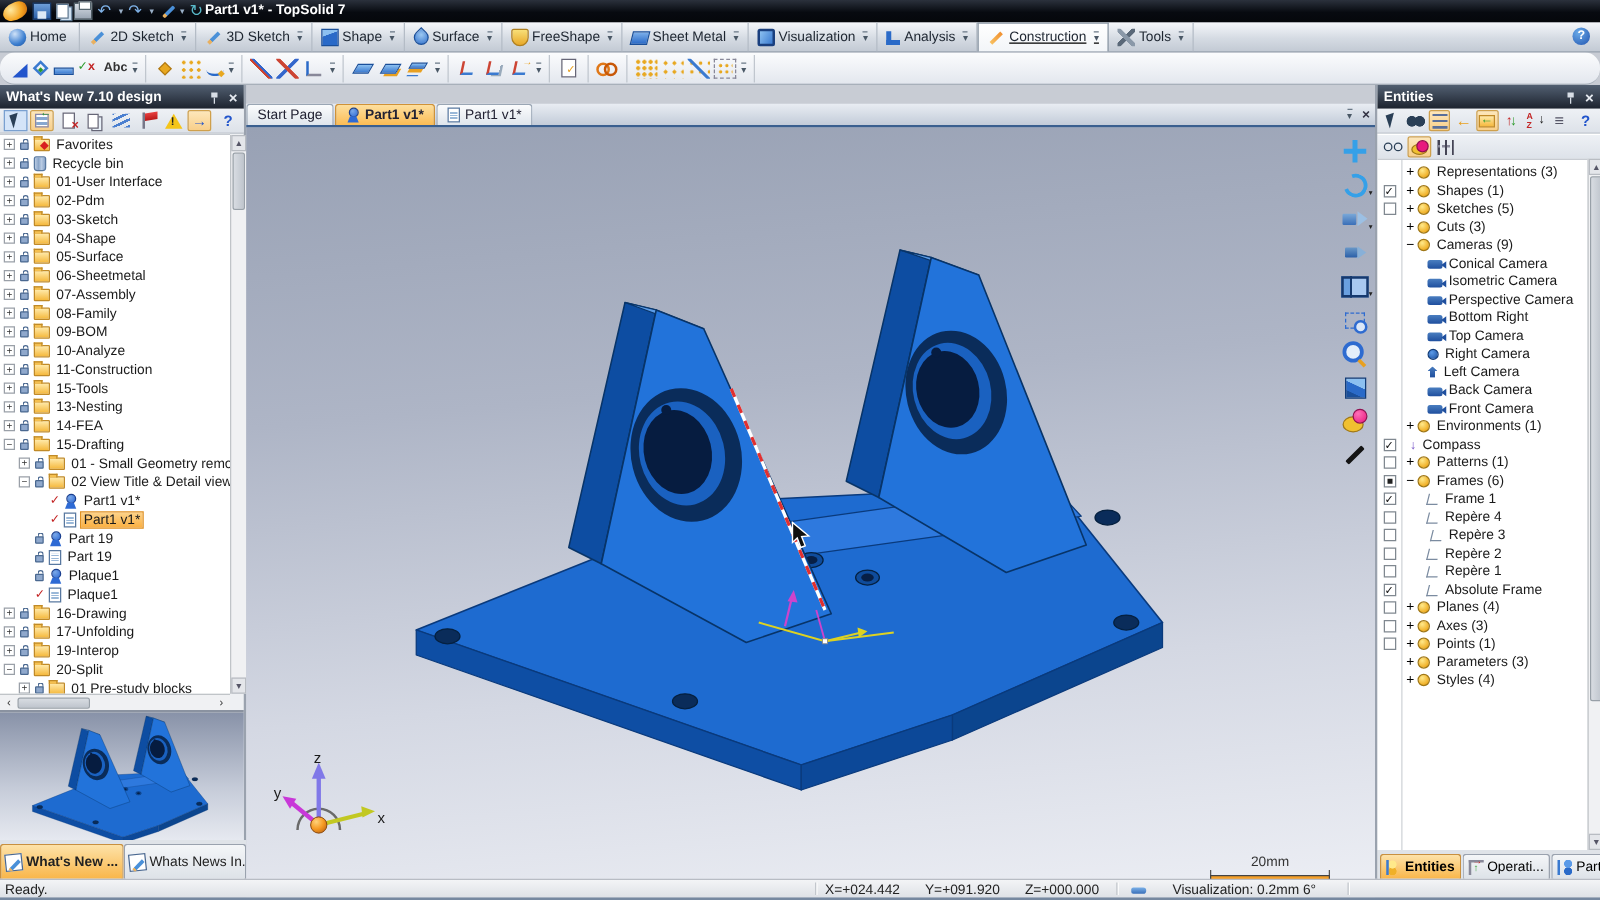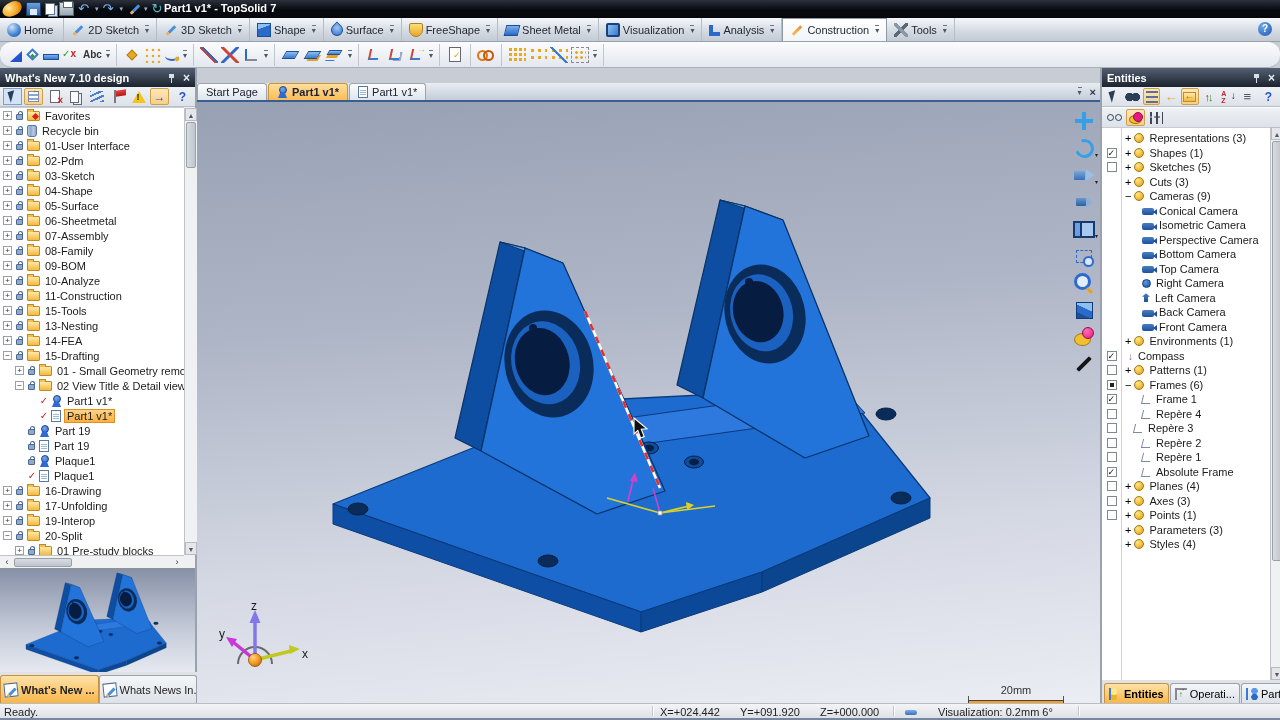--- a/index.html
+++ b/index.html
@@ -19,21 +19,21 @@
 .undo-icon::before { content:"↶"; color:#7fb2e8; font-size:13px; line-height:14px; }
 .redo-icon::before { content:"↷"; color:#7fb2e8; font-size:13px; line-height:14px; }
 .pen-icon::before { content:""; position:absolute; left:2px; top:6px; width:12px; height:3px; background:linear-gradient(90deg,#e8b060 0 3px,#4a90d8 3px); transform:rotate(-45deg); border-radius:1px; }
 .refresh-icon::before { content:"↻"; color:#58b8c8; font-size:13px; line-height:14px; }
 #win-title { position:absolute; left:164px; top:2px; font-weight:bold; font-size:11px; color:#fff; }
 
 
 #ribbonrow { position:absolute; left:0; top:18px; width:1280px; height:24px; background:linear-gradient(#f5f7fa,#d5dbe3 55%,#c3cad4); border-bottom:1px solid #98a2ae; }
 #ribbon-tabs { display:flex; height:100%; }
 .rtab { display:flex; align-items:center; padding:0 7px; border-right:1px solid #b4bcc6; cursor:default; }
-.rtab.active { background:linear-gradient(#ffffff,#f2f5f8); border:1px solid #8d99a6; border-bottom:none; }
+.rtab.active { background:linear-gradient(#ffffff,#f2f5f8); border:1px solid #8d99a6; border-bottom:none;text-decoration:underline; }
 .rlab { color:#1d2530; margin:0 3px; white-space:nowrap; }
 .ric { width:14px; height:14px; display:inline-block; position:relative; flex:none; }
 .ddm { font-size:8px; color:#4a5866; border-top:1px solid #6a7886; line-height:8px; padding-top:1px; margin-left:3px; }
 .ddm.sm { margin-left:1px; align-self:center; }
 .home-icon { border-radius:50%; background:radial-gradient(circle at 35% 30%,#cfe2f8,#3d7fd0 60%,#1a4f9a); }
 .sketch2d-icon::before,.sketch3d-icon::before { content:""; position:absolute; left:1px; top:6px; width:12px; height:3px; background:linear-gradient(90deg,#e8b060 0 3px,#4a90d8 3px); transform:rotate(-45deg); }
 .shape-icon { background:linear-gradient(160deg,#8cc0f0 32%,#2a6ac8 34%); border:1px solid #1a4f9a; }
 .surface-icon { border-radius:0 50% 50% 50%; transform:rotate(45deg); background:radial-gradient(circle at 35% 35%,#9cc8f2,#2a6ac8); border:1px solid #1a4f9a; width:12px; height:12px; }
 .freeshape-icon { background:linear-gradient(#f8df78,#e8a828); border:1px solid #b08020; border-radius:2px 2px 7px 7px; }
 .sheetmetal-icon { background:linear-gradient(#7db0ea,#2a6ac8); transform:skewX(-14deg); border:1px solid #1a4f9a; height:11px; margin-top:2px; }
@@ -857,21 +857,21 @@
             <span class="exp sp" style="margin-right: 3px;"></span>
             <span class="tic tic-camera"></span>
             <span class="tlab">Perspective Camera</span>
           </span>
         </div>
         <div class="rrow">
           <span class="cbcell"></span>
           <span style="display: flex; align-items: center; padding-left: 18px;">
             <span class="exp sp" style="margin-right: 3px;"></span>
             <span class="tic tic-camera"></span>
-            <span class="tlab">Bottom Camera</span>
+            <span class="tlab">Bottom Right</span>
           </span>
         </div>
         <div class="rrow">
           <span class="cbcell"></span>
           <span style="display: flex; align-items: center; padding-left: 18px;">
             <span class="exp sp" style="margin-right: 3px;"></span>
             <span class="tic tic-camera"></span>
             <span class="tlab">Top Camera</span>
           </span>
         </div>
@@ -962,21 +962,21 @@
           <span style="display: flex; align-items: center; padding-left: 18px;">
             <span class="exp sp" style="margin-right: 3px;"></span>
             <span class="tic tic-frame"></span>
             <span class="tlab">Repère 4</span>
           </span>
         </div>
         <div class="rrow">
           <span class="cbcell">
             <span class="cb unchecked"></span>
           </span>
-          <span style="display: flex; align-items: center; padding-left: 10px;">
+          <span style="display: flex; align-items: center; padding-left: 21px;">
             <span class="exp sp" style="margin-right: 3px;"></span>
             <span class="tic tic-frame"></span>
             <span class="tlab">Repère 3</span>
           </span>
         </div>
         <div class="rrow">
           <span class="cbcell">
             <span class="cb unchecked"></span>
           </span>
           <span style="display: flex; align-items: center; padding-left: 18px;">

